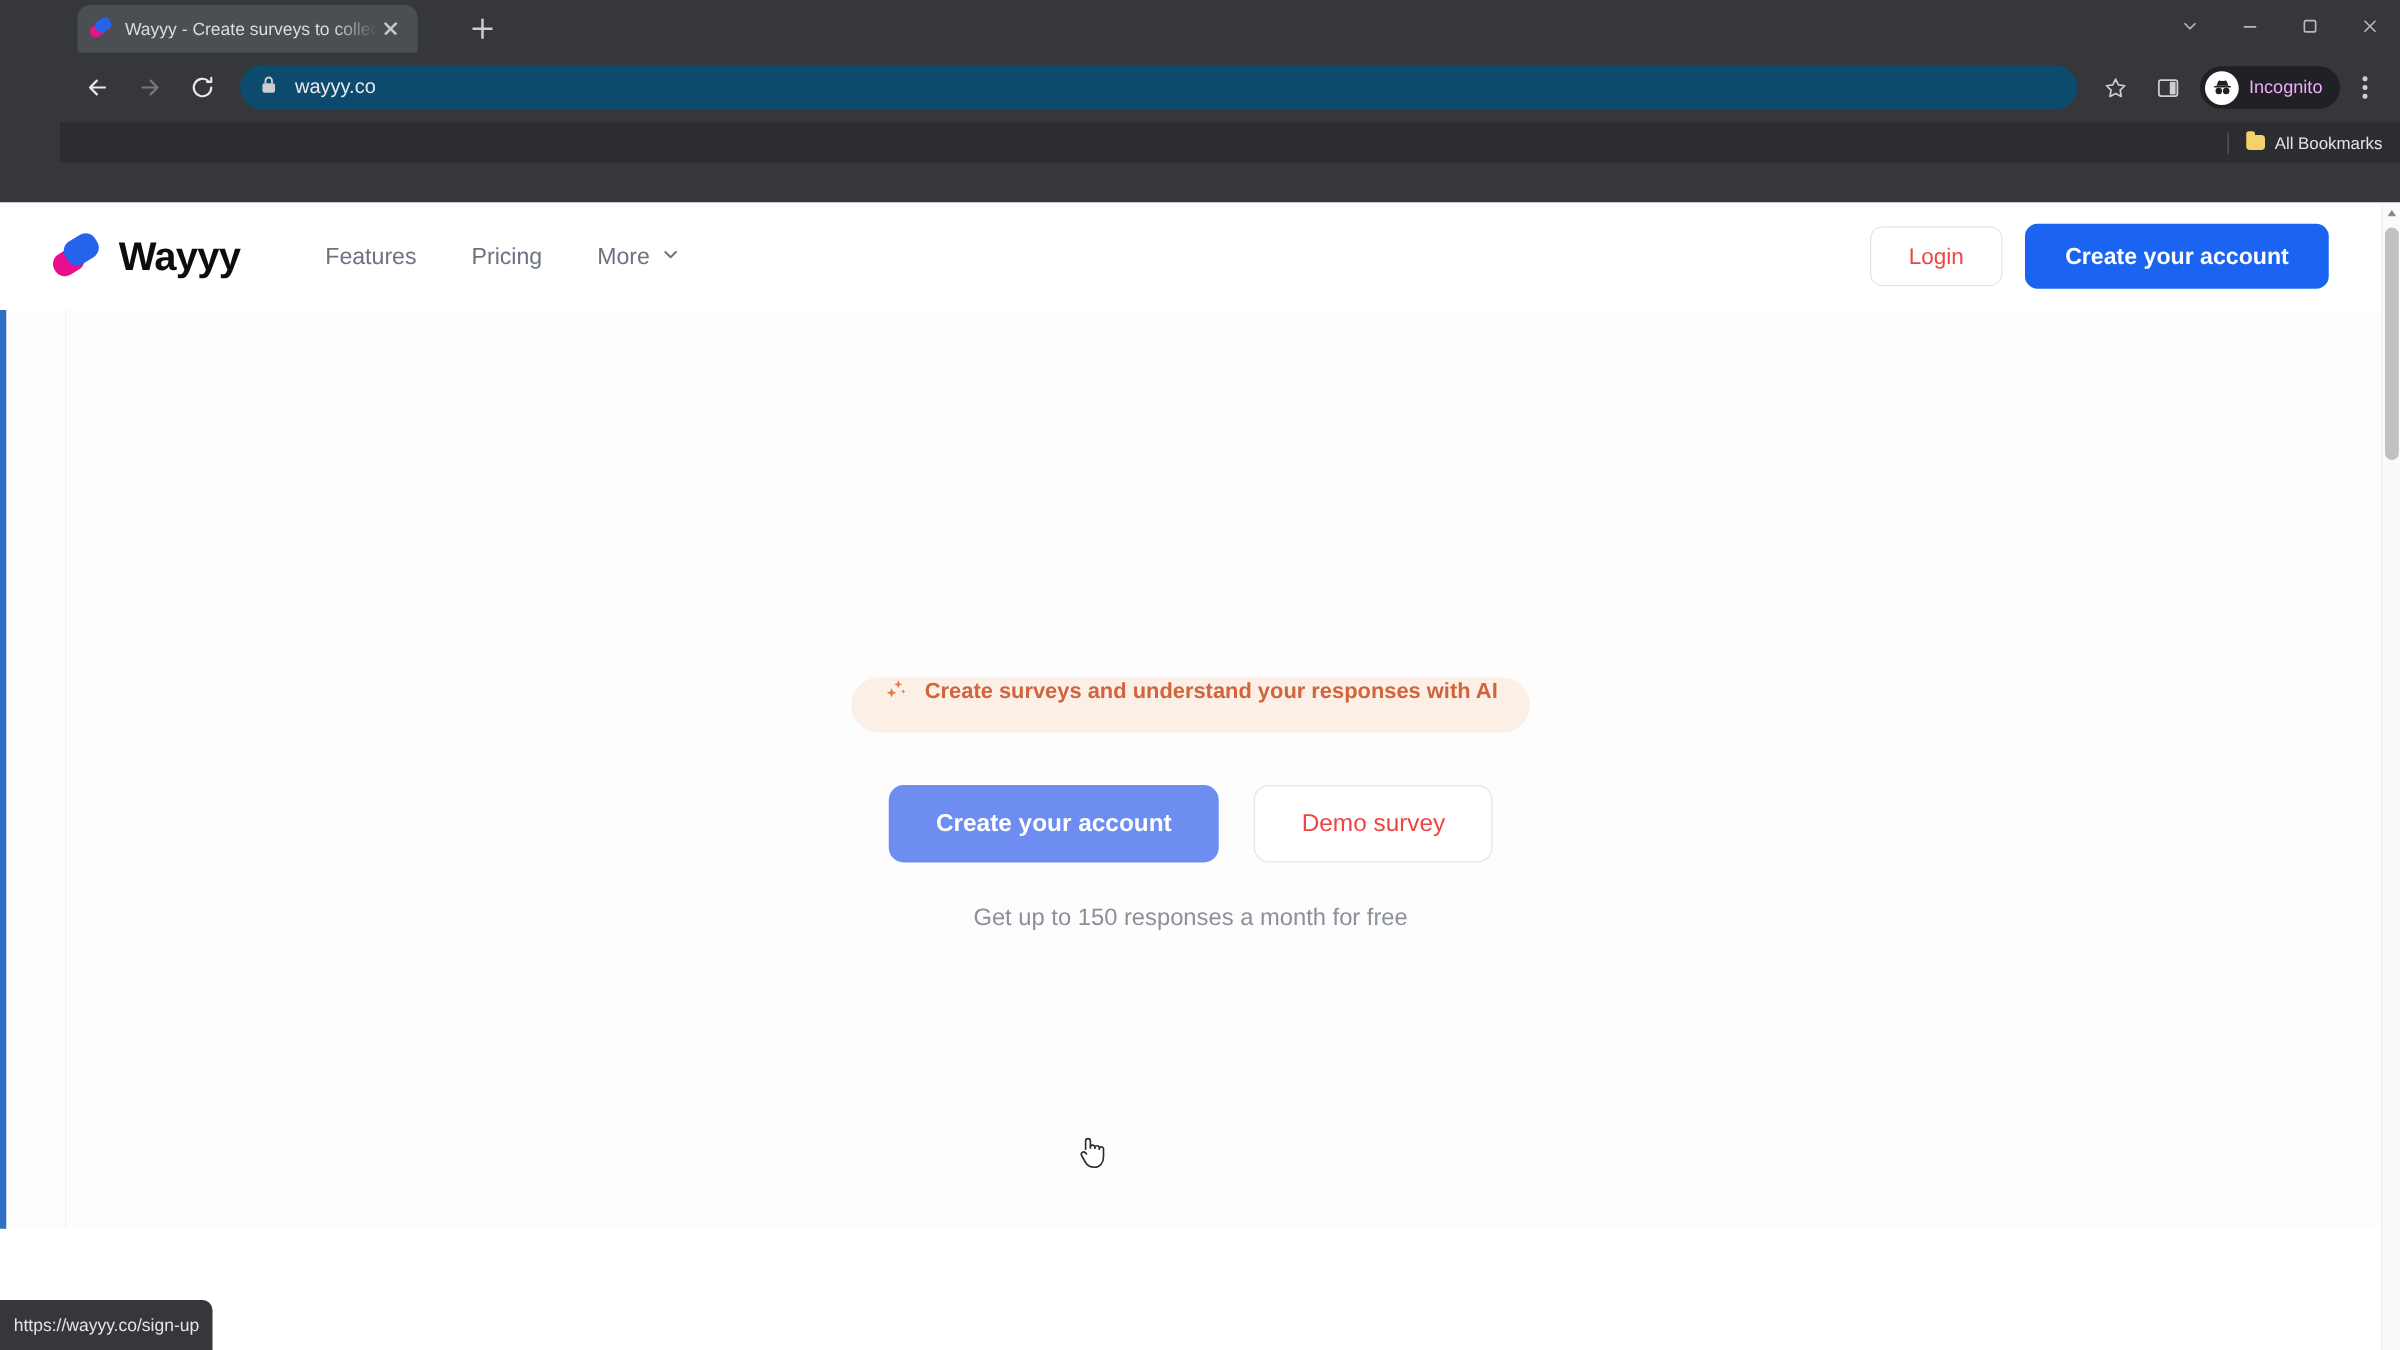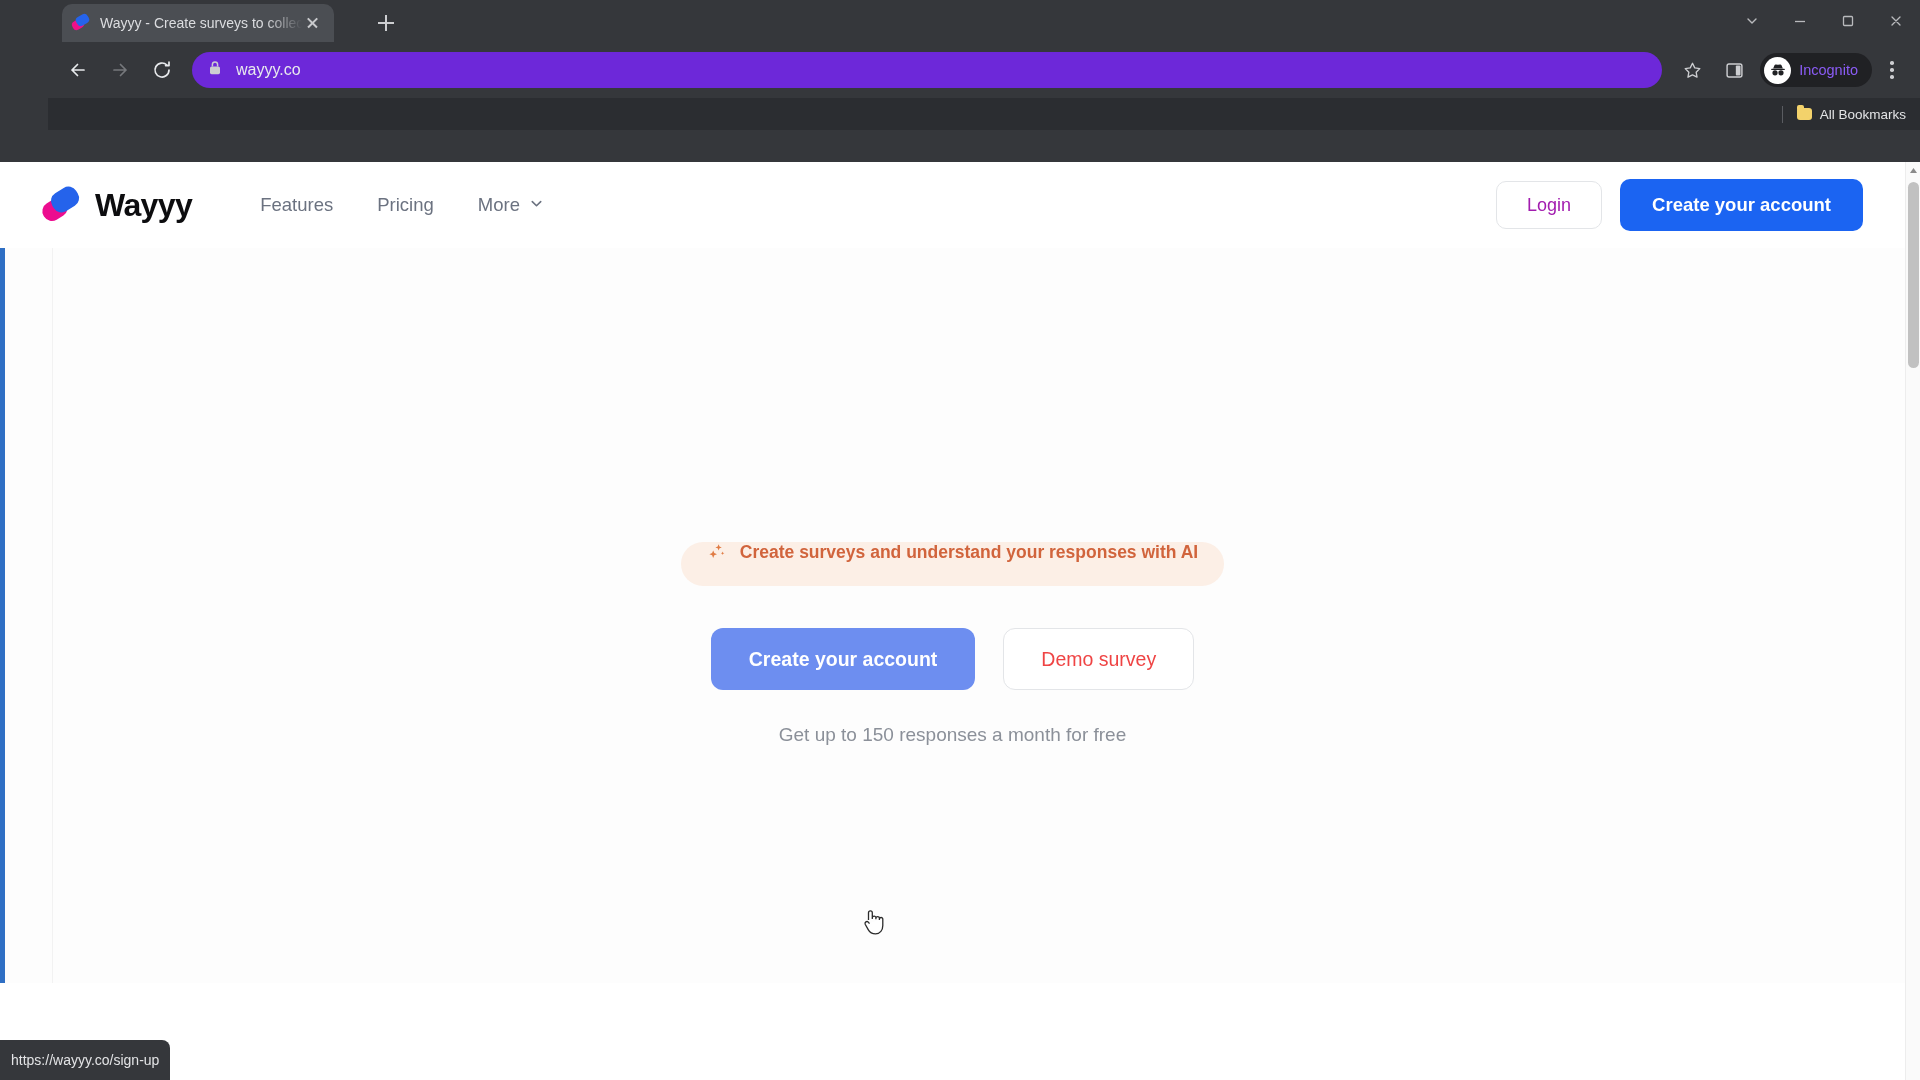--- a/index.html
+++ b/index.html
@@ -43,36 +43,36 @@
   .newtab::before { left:5px; top:12px; width:16px; height:1.8px; }
   .newtab::after  { left:12px; top:5px; width:1.8px; height:16px; }
 
   .wincontrols { position:absolute; right:0; top:0; height:42px; display:flex; }
   .wc { width:48px; height:42px; display:flex; align-items:center; justify-content:center; cursor:pointer; }
   .wc svg { display:block; }
 
   .toolbar { height:56px; background:#35373b; display:flex; align-items:center; padding:0 10px; gap:2px; }
   .tb-btn { width:40px; height:40px; border-radius:50%; display:flex; align-items:center; justify-content:center; cursor:pointer; }
   .omnibox {
-    flex:1; height:36px; background:#6d28d9; border-radius:18px;
+    flex:1; height:36px; background:#0c4a6e; border-radius:18px;
     display:flex; align-items:center; padding:0 16px; margin:0 8px; cursor:text;
   }
   .lock { margin-right:14px; flex:0 0 auto; }
   .omnibox-url { color:#e8eaed; font-size:16px; }
   .star { width:40px; height:40px; display:flex; align-items:center; justify-content:center; cursor:pointer; }
   .sidepanel { width:40px; height:40px; display:flex; align-items:center; justify-content:center; cursor:pointer; }
   .incognito-chip {
     height:34px; background:#202124; border-radius:17px; display:flex; align-items:center;
     padding:0 14px 0 4px; gap:8px; margin-left:4px; cursor:pointer;
   }
   .incog-avatar {
     width:27px; height:27px; border-radius:50%; background:#ffffff;
     display:flex; align-items:center; justify-content:center;
   }
-  .incog-label { color:#8b5cf6; font-size:14.5px; }
+  .incog-label { color:#f0abfc; font-size:14.5px; }
   .kebab { width:36px; height:40px; display:flex; flex-direction:column; align-items:center; justify-content:center; gap:3.5px; cursor:pointer; }
   .kebab i { width:3.5px; height:3.5px; border-radius:50%; background:#cdced1; display:block; }
 
   .bookmarkbar { height:32px; background:#2b2d31; display:flex; align-items:center; justify-content:flex-end; padding-right:14px; }
   .bm-sep { width:1px; height:17px; background:#5a5c61; margin-right:14px; }
   .bm-item { display:flex; align-items:center; gap:8px; cursor:pointer;text-align:right; }
   .bm-folder {
     width:15px; height:12px; background:#f3d26b; border-radius:1.5px 3px 3px 3px; position:relative;
   }
   .bm-folder::before { content:""; position:absolute; left:0; top:-3px; width:7px; height:4px; background:#f3d26b; border-radius:2px 2px 0 0; }
@@ -104,21 +104,21 @@
   .nav { display:flex; align-items:center; gap:0; margin-left:46px; }
   .nav-item {
     font-size:18.5px; color:#6b7280; padding:10px 22px; cursor:pointer;
     display:flex; align-items:center; gap:9px; white-space:nowrap;
   }
   .chev { display:block; }
 
   .header-actions { margin-left:auto; display:flex; align-items:center; gap:18px; }
   .btn-login {
     height:48px; padding:0 30px; border-radius:10px; background:#fff;
-    border:1px solid #e3e5e8; color:#a21caf; font-size:18px; font-weight:500;
+    border:1px solid #e3e5e8; color:#ef4444; font-size:18px; font-weight:500;
     display:flex; align-items:center; cursor:pointer;
   }
   .btn-create-header {
     height:52px; padding:0 32px; border-radius:10px; background:#1b64f2;
     color:#fff; font-size:18.5px; font-weight:700; display:flex; align-items:center; cursor:pointer;
   }
 
   
   .hero { position:absolute; left:0; top:86px; width:1905px; text-align:center; }
   .badge {

